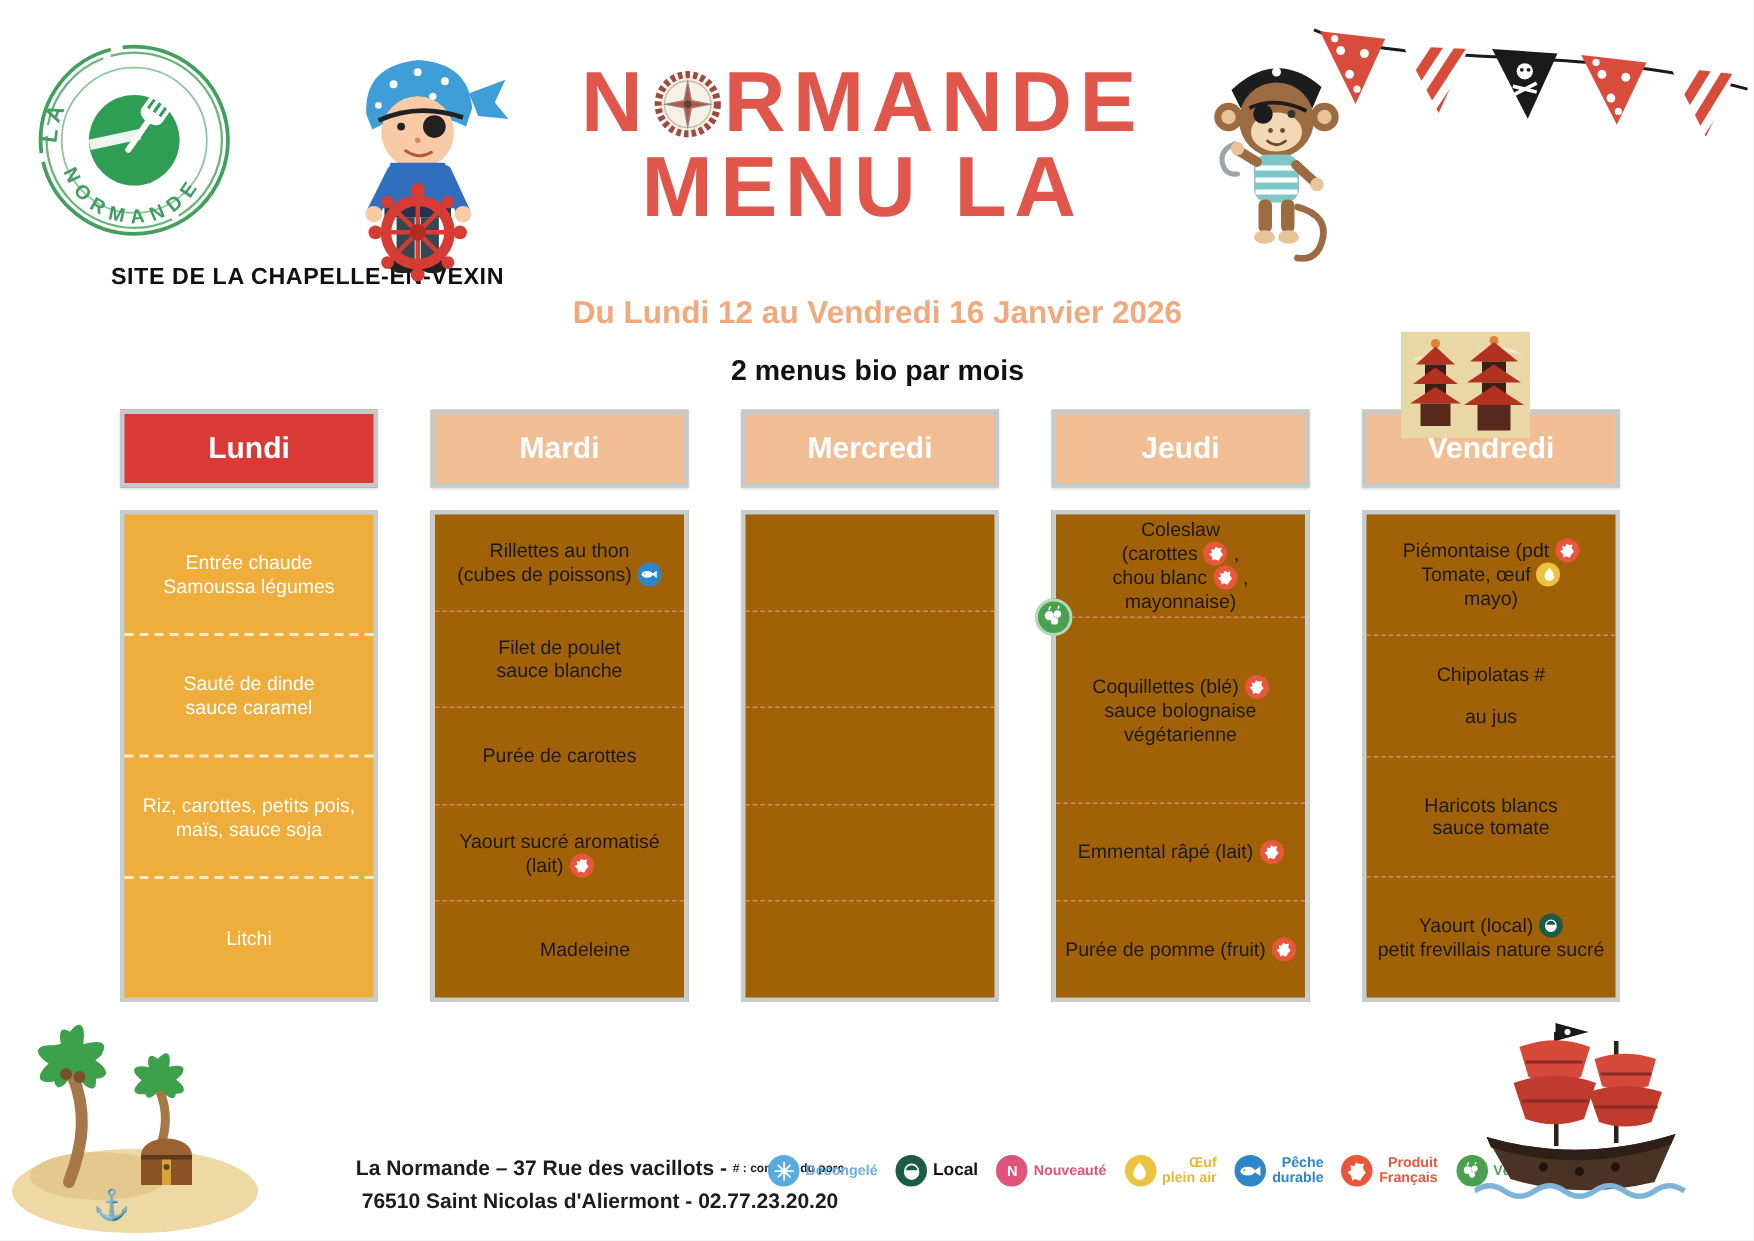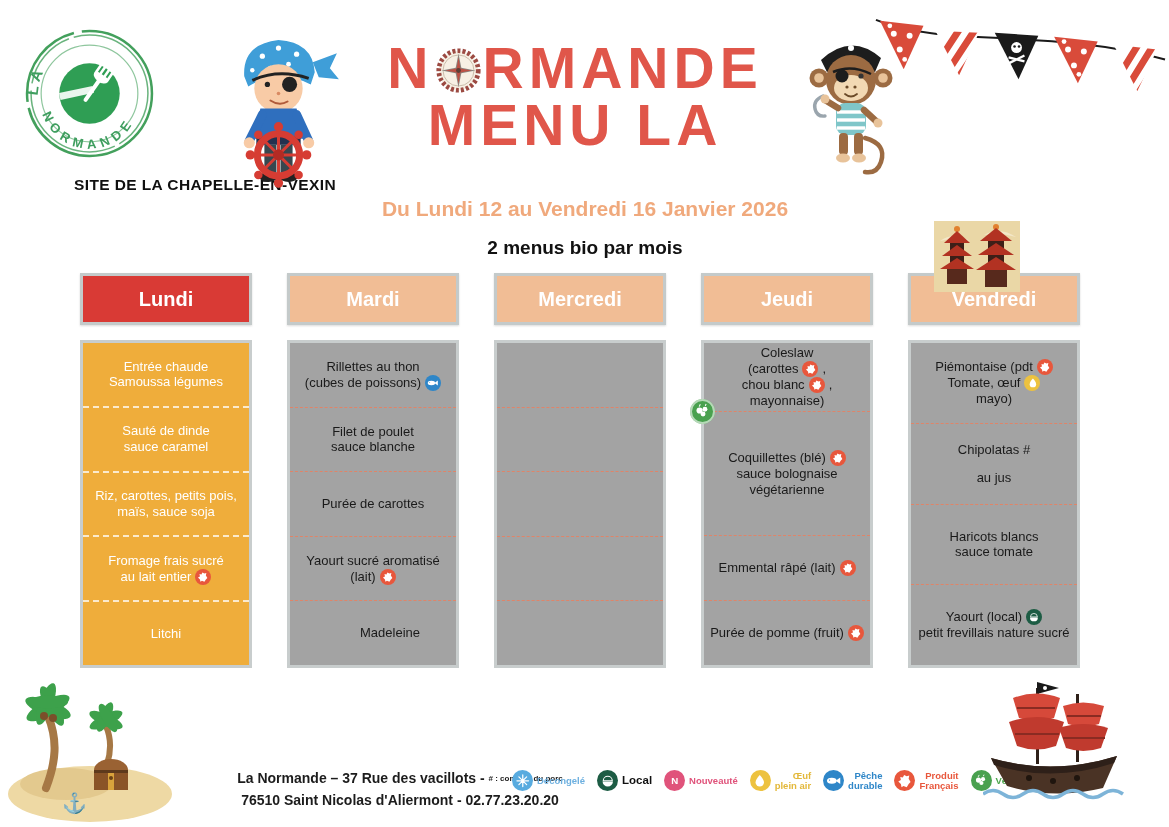--- a/index.html
+++ b/index.html
@@ -29,21 +29,21 @@
   .pagoda{position:absolute;left:934px;top:221px;width:86px;height:71px;z-index:6;}
 
   
   .menu-columns{position:absolute;left:80px;top:273px;width:1169px;display:flex;gap:35px;}
   .menu-column{width:172px;display:flex;flex-direction:column;}
   .day-header{box-sizing:border-box;height:52px;border:3px solid #c4caca;background:#f1bd95;
               color:#fff;font-size:20px;font-weight:bold;display:flex;align-items:center;
               justify-content:center;box-shadow:0 1px 2px rgba(0,0,0,.15);}
   .day-header.monday{background:#d93a35;}
   .day-body{box-sizing:border-box;margin-top:15px;height:328px;border:3px solid #c8cdcd;
-            background:#a3a3a3;display:flex;flex-direction:column;color:#1a1a1a;}
+            background:#a16207;display:flex;flex-direction:column;color:#1a1a1a;}
   .day-body.filled{background:#efad3b;color:#fff;}
   .menu-cell{position:relative;flex-grow:1;flex-basis:0;display:flex;flex-direction:column;
              justify-content:center;align-items:center;padding:2px 2px;}
   .day-body .menu-cell + .menu-cell{border-top:1px dashed #e08468;}
   .day-body.filled .menu-cell + .menu-cell{border-top:2px dashed rgba(255,255,255,.75);}
   .cell-line{display:flex;align-items:center;justify-content:center;gap:4px;
              font-size:13px;line-height:1.22;white-space:nowrap;}
 
   
   .micon{display:inline-flex;align-items:center;justify-content:center;border-radius:50%;
@@ -306,33 +306,20 @@
           <div class="menu-cell" style="flex-grow: 1;">
             <div class="cell-line">
               <span>Riz, carottes, petits pois,</span>
             </div>
             <div class="cell-line">
               <span>maïs, sauce soja</span>
             </div>
           </div>
           <div class="menu-cell" style="flex-grow: 1;">
             <div class="cell-line">
-              <span>Fromage frais sucré</span>
-            </div>
-            <div class="cell-line">
-              <span>au lait entier</span>
-              <span class="micon inline-icon micon-produit-francais">
-                <svg viewBox="0 0 24 24">
-                  <path d="M11 3l4 2 4-1-1 5 3 5-3 3-3 5-5-2-3 2-1-5-4-4 4-2-1-5 4 1z" fill="#fff"></path>
-                </svg>
-              </span>
-            </div>
-          </div>
-          <div class="menu-cell" style="flex-grow: 1;">
-            <div class="cell-line">
               <span>Litchi</span>
             </div>
           </div>
         </div>
       </div>
       <div class="menu-column">
         <div class="day-header">Mardi</div>
         <div class="day-body">
           <div class="menu-cell" style="flex-grow: 1;">
             <div class="cell-line">

